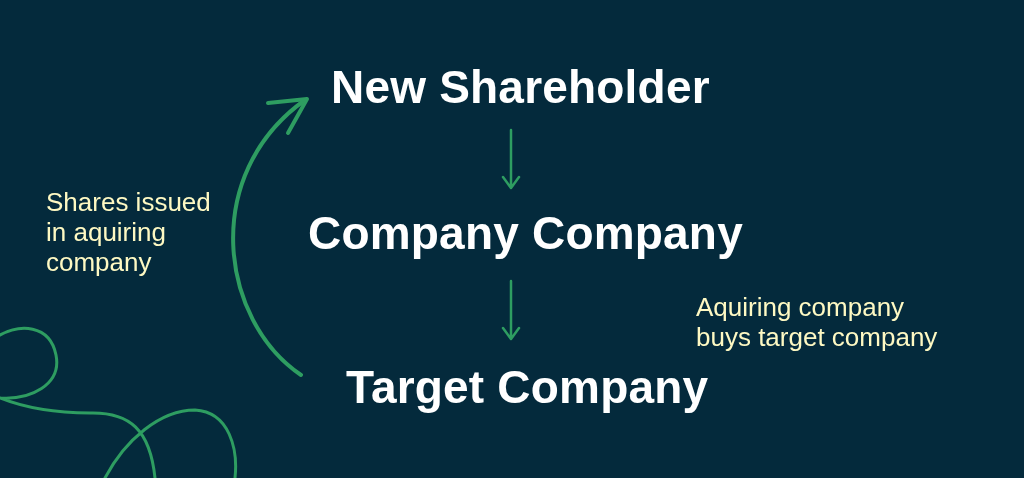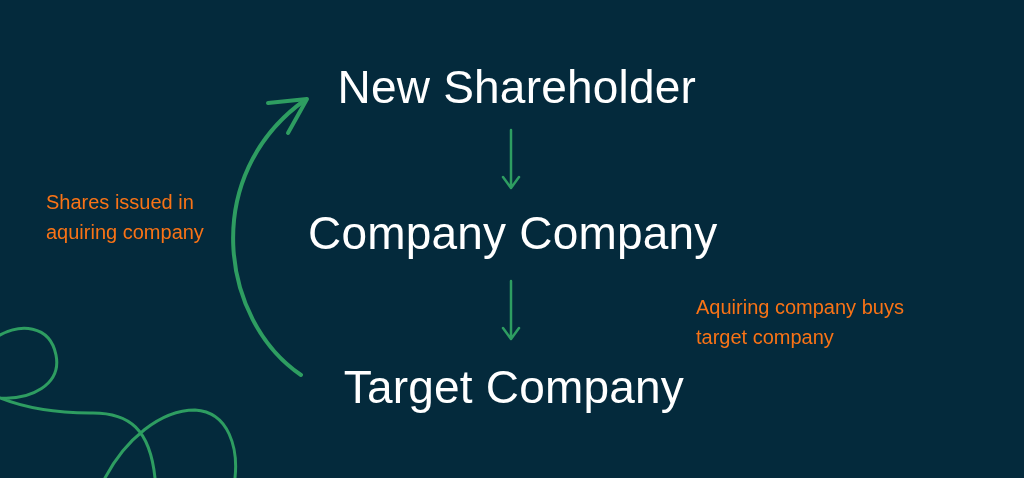--- a/index.html
+++ b/index.html
@@ -6,35 +6,35 @@
     body {
       width: 1024px; height: 478px; overflow: hidden;
       background: #042a3c;
       position: relative;
       font-family: "Liberation Sans", "DejaVu Sans", sans-serif;
       color: #ffffff;
     }
     .canvas { position: absolute; left: 0; top: 0; width: 1024px; height: 478px; }
     .node {
       position: absolute;
-      font-weight: normal;
+      font-weight: bold;
       font-size: 46px;
       line-height: 1;
       white-space: nowrap;
       letter-spacing: 0.2px;
       text-align: right;
     }
     #node-shareholder { left: 331px; top: 64px; width: 365px; }
     #node-acquiring { left: 308px; top: 210px; width: 408px; }
-    #node-target { left: 334px; top: 364px; width: 350px; }
+    #node-target { left: 346px; top: 364px; width: 350px; }
     .note {
       position: absolute;
-      font-size: 20px;
+      font-size: 26px;
       line-height: 30px;
-      color: #f97316;
+      color: #fef9c3;
     }
     #note-left { left: 46px; top: 187px; width: 170px; }
     #note-right { left: 696px; top: 292px; width: 250px; }
     svg { position: absolute; left: 0; top: 0; }
   </style>
 </head>
 <body>
 
 <div class="canvas">
 

